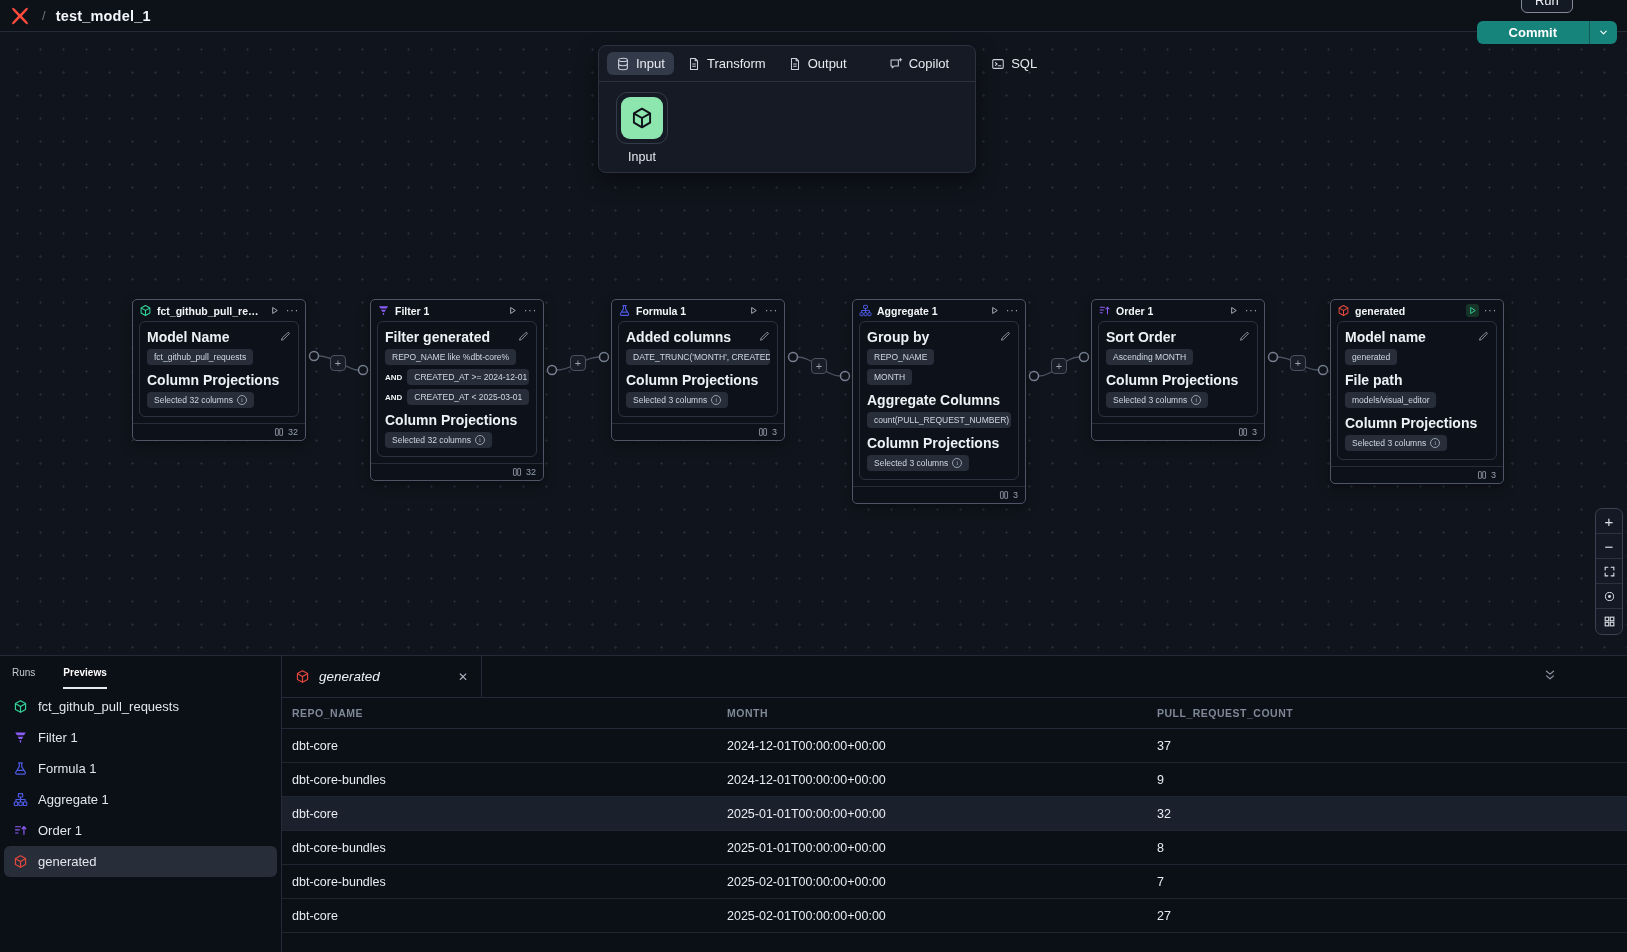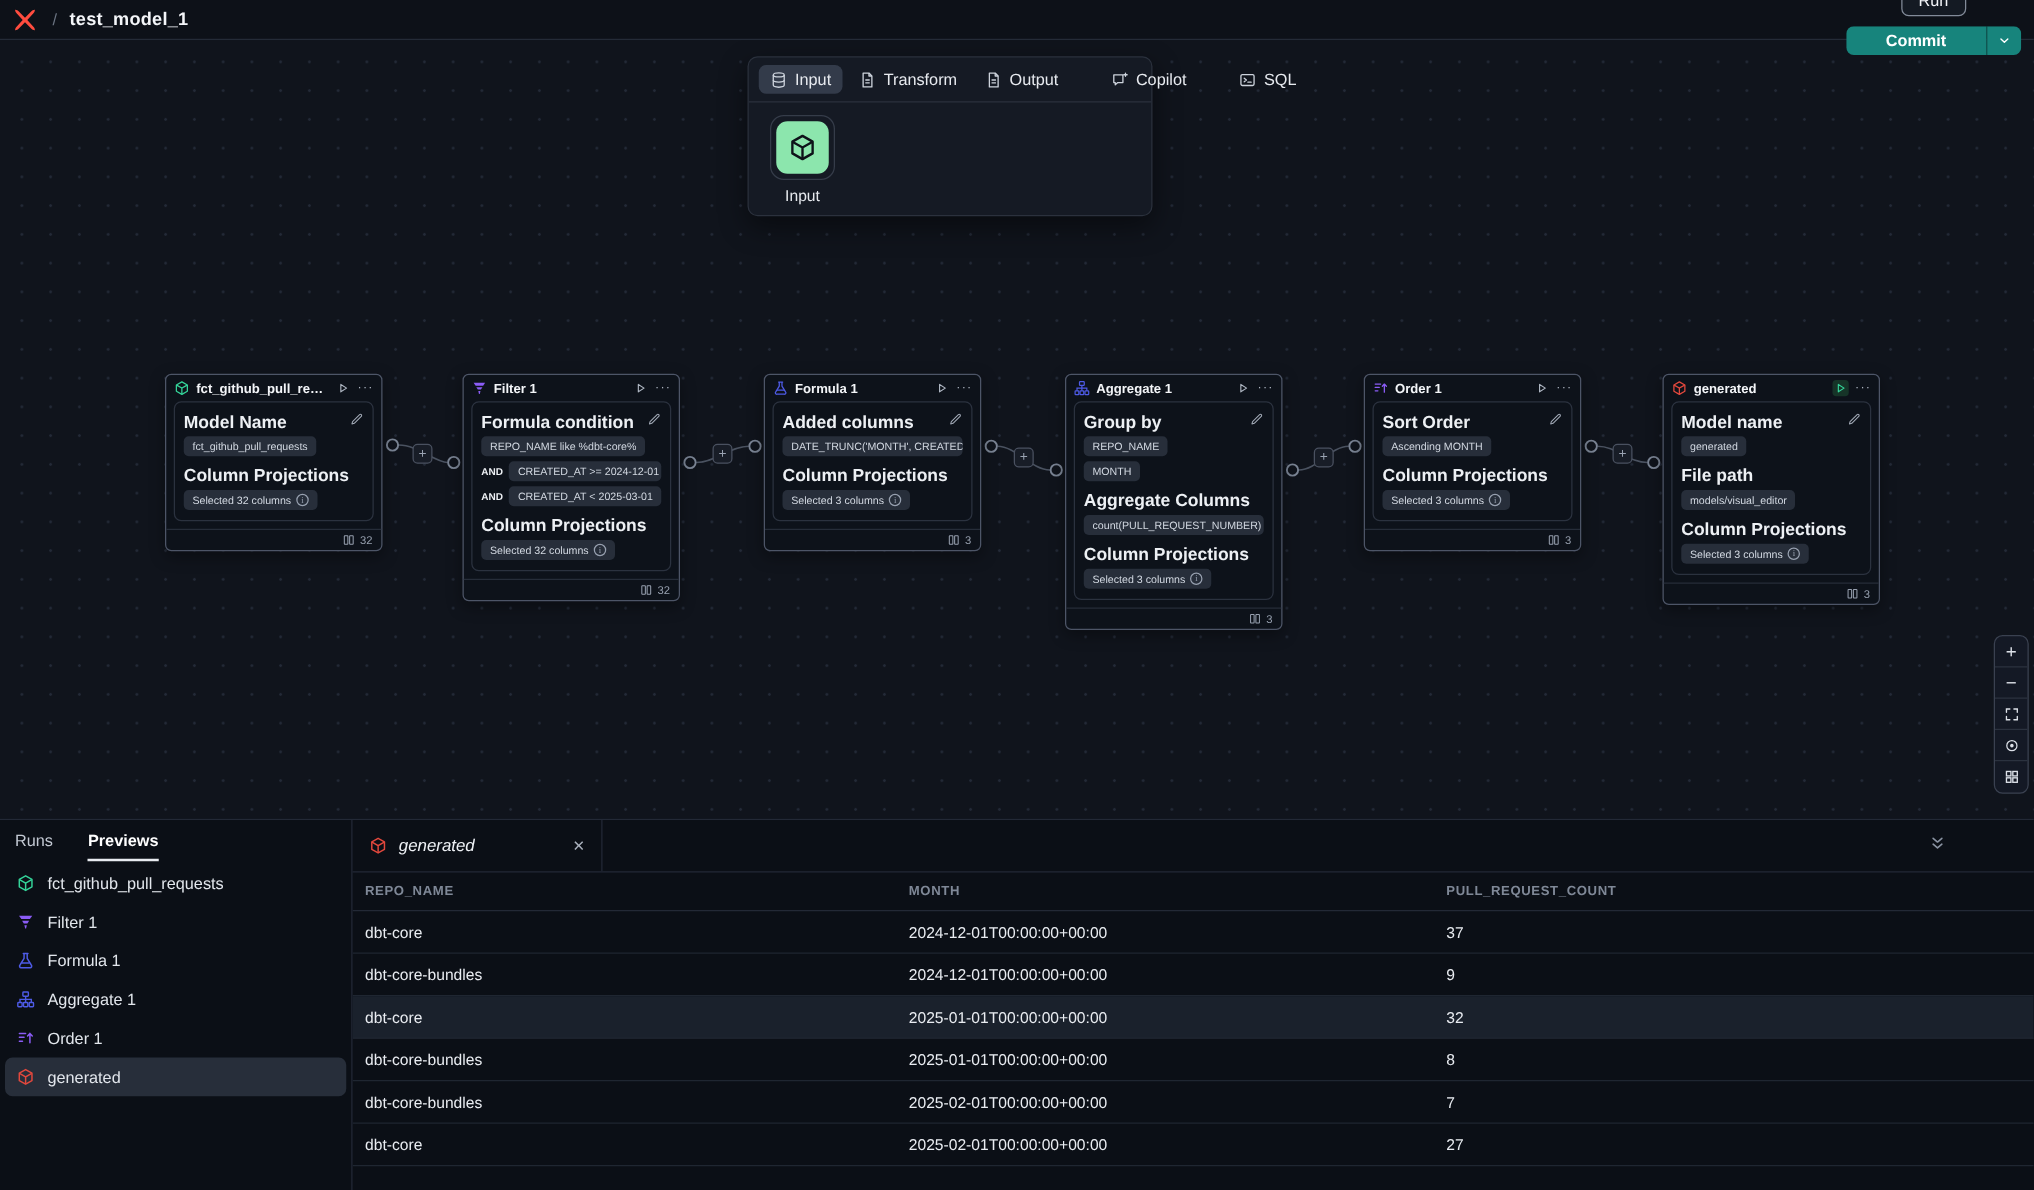--- a/index.html
+++ b/index.html
@@ -24,21 +24,21 @@
     color:#fff; width:28px; display:flex; align-items:center; justify-content:center; cursor:pointer; }
   .btn-caret svg { width:11px; height:11px; }
 
   
   .canvas { position:absolute; top:32px; left:0; width:1627px; height:623px;
     background:#10141c;
     background-image:radial-gradient(#232a37 1px, transparent 1.2px);
     background-size:23px 23px; background-position:6px 6px; }
 
   
-  .popup { position:absolute; left:598px; top:13px; width:324px; background:#151a24;
+  .popup { position:absolute; left:598px; top:13px; width:378px; background:#151a24;
     border:1px solid #2b313d; border-radius:8px; box-shadow:0 8px 22px rgba(0,0,0,.45); z-index:20; }
   .popup-tabs { display:flex; align-items:center; padding:6px 8px; gap:4px; }
   .ptab { display:flex; align-items:center; gap:6px; padding:4px 9px; border-radius:6px;
     font-size:13px; color:#e7eaef; cursor:pointer; }
   .ptab svg { width:14px; height:14px; color:#cdd3dc; }
   .ptab.sel { background:#333b4a; }
   .ptab-div { width:1px; height:20px; background:#2b313d; margin:0 8px; }
   .popup-body { border-top:1px solid #2b313d; padding:10px 14px 8px; }
   .tile { width:58px; display:flex; flex-direction:column; align-items:center; gap:6px; cursor:pointer; }
   .tile-box { width:52px; height:52px; border:1px solid #353c49; border-radius:11px;
@@ -92,21 +92,21 @@
   .zbtn { height:25px; display:flex; align-items:center; justify-content:center; color:#dde1e8;
     cursor:pointer; font-size:15px; border-bottom:1px solid #2b323f; }
   .zbtn:last-child { border-bottom:none; }
   .zbtn svg { width:13px; height:13px; }
 
   
   .bottom { position:absolute; top:655px; left:0; width:1627px; height:297px; background:#0b0f16;
     border-top:1px solid #232936; display:flex; }
   .bp-side { width:282px; border-right:1px solid #232936; flex:none; display:flex; flex-direction:column; }
   .bp-tabs { display:flex; gap:28px; padding:0 0 0 12px; height:33px; align-items:stretch; }
-  .bp-tab { display:flex; align-items:center; font-size:13px; color:#c3c9d3; cursor:pointer;
+  .bp-tab { display:flex; align-items:center; font-size:10px; color:#c3c9d3; cursor:pointer;
     border-bottom:2px solid transparent; padding-top:2px; }
   .bp-tab.sel { color:#fff; font-weight:bold; border-bottom-color:#e8ebf0; }
   .bp-list { padding:2px 4px; display:flex; flex-direction:column; }
   .bp-item { display:flex; align-items:center; gap:10px; height:31px; padding:0 9px; border-radius:6px;
     font-size:13px; color:#e2e6ec; cursor:pointer; }
   .bp-item.sel { background:#272e3a; }
   .bp-item svg { width:15px; height:15px; flex:none; }
 
   .bp-main { flex:1; display:flex; flex-direction:column; min-width:0; }
   .pv-tabbar { height:42px; border-bottom:1px solid #232936; display:flex; align-items:stretch; position:relative; }
@@ -357,21 +357,21 @@
           <svg viewBox="0 0 24 24">
             <use href="#i-play"></use>
           </svg>
         </span>
       <span class="ndots">···</span>
     </div>
     <div class="node-body">
       <span class="pencil"><svg viewBox="0 0 24 24">
             <use href="#i-pencil"></use>
           </svg></span>
-      <div class="nlabel">Formula condition</div>
+      <div class="nlabel">Filter generated</div>
       <div class="cond-row">
 
         <div class="chip">
             <span>REPO_NAME like %dbt-core%</span>
           </div>
       </div>
       <div class="cond-row">
         <span class="andlbl">AND</span>
         <div class="chip">
             <span>CREATED_AT &gt;= 2024-12-01</span>

